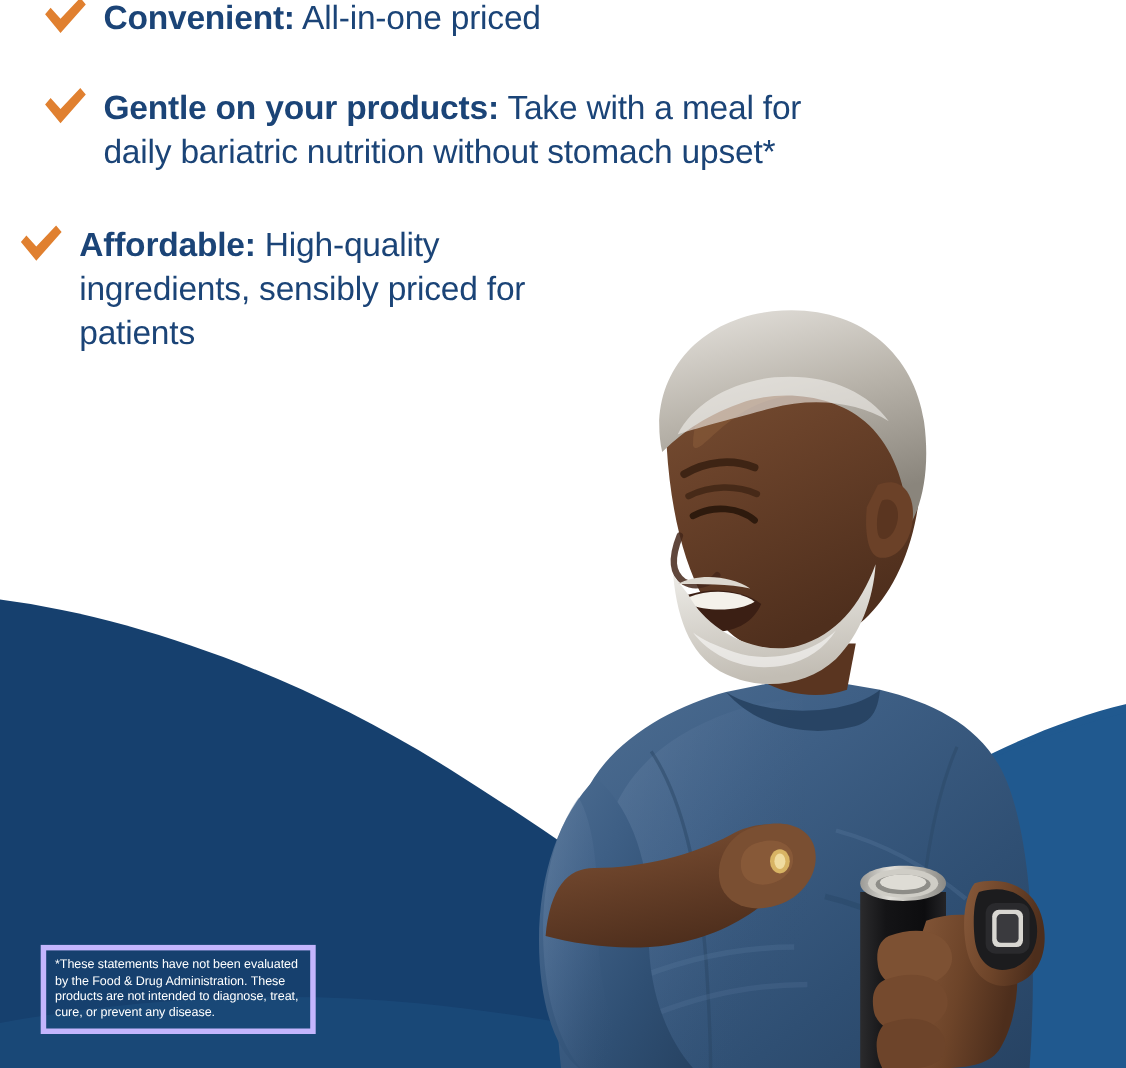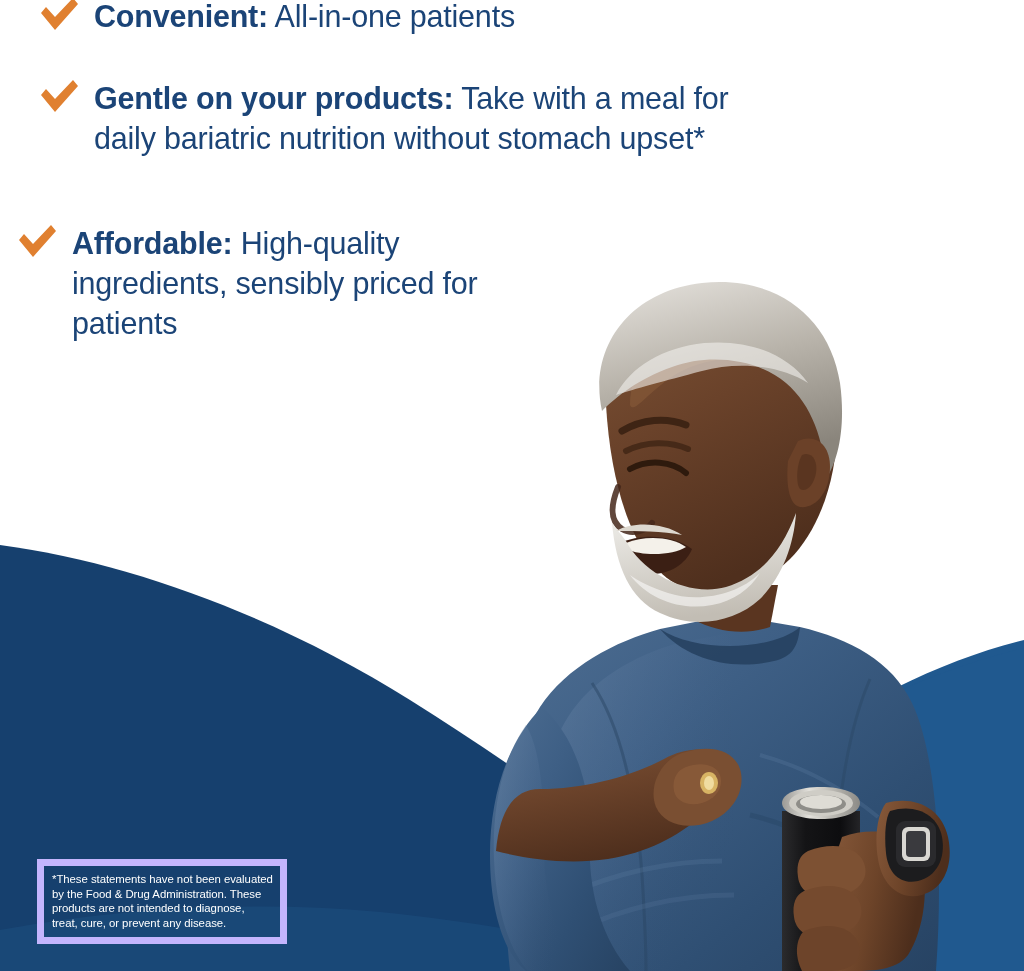--- a/index.html
+++ b/index.html
@@ -65,30 +65,30 @@
     line-height: 40px;
     letter-spacing: -0.2px;
     max-width: 660px;
   }
   .benefit-text .lead {
     font-weight: bold;
   }
 
   #row-0 { margin-top: -4px; }
   #row-1 { margin-top: 42px; }
-  #row-2 { margin-top: 65px; padding-left: 16px; }
+  #row-2 { margin-top: 45px; padding-left: 16px; }
 
   
   #disclaimer-box {
     position: absolute;
     left: 37px;
     top: 859px;
     width: 250px;
     box-sizing: border-box;
-    border: 7px solid #c4b5fd;
+    border: 5px solid #c4b5fd;
     padding: 6px 7px 7px 8px;
     z-index: 6;
   }
   #disclaimer-text {
     color: #ffffff;
     font-size: 11.4px;
     line-height: 14.6px;
     letter-spacing: -0.05px;
     white-space: pre-line;
   }
@@ -285,21 +285,21 @@
 
   <div id="benefits">
 
     <div class="benefit-row" id="row-0">
       <span class="check-icon">
         <svg viewBox="0 0 42 40" width="42" height="40">
           <path d="M3,17 L8,11 L17,21 L35,2 L40,8 L17,34 Z" fill="#e08030"></path>
         </svg>
       </span>
       <div class="benefit-text">
-        <span class="lead">Convenient:</span><span> All-in-one patients</span>
+        <span class="lead">Convenient:</span><span> All-in-one priced</span>
       </div>
     </div>
 
     <div class="benefit-row" id="row-1">
       <span class="check-icon">
         <svg viewBox="0 0 42 40" width="42" height="40">
           <path d="M3,17 L8,11 L17,21 L35,2 L40,8 L17,34 Z" fill="#e08030"></path>
         </svg>
       </span>
       <div class="benefit-text">

